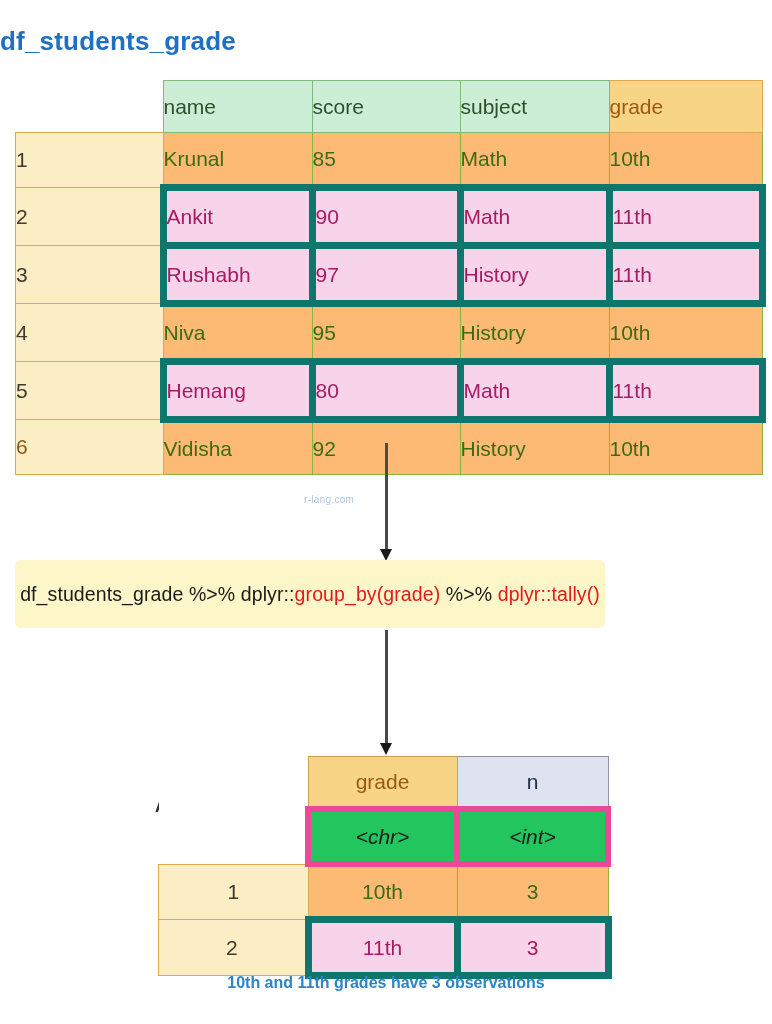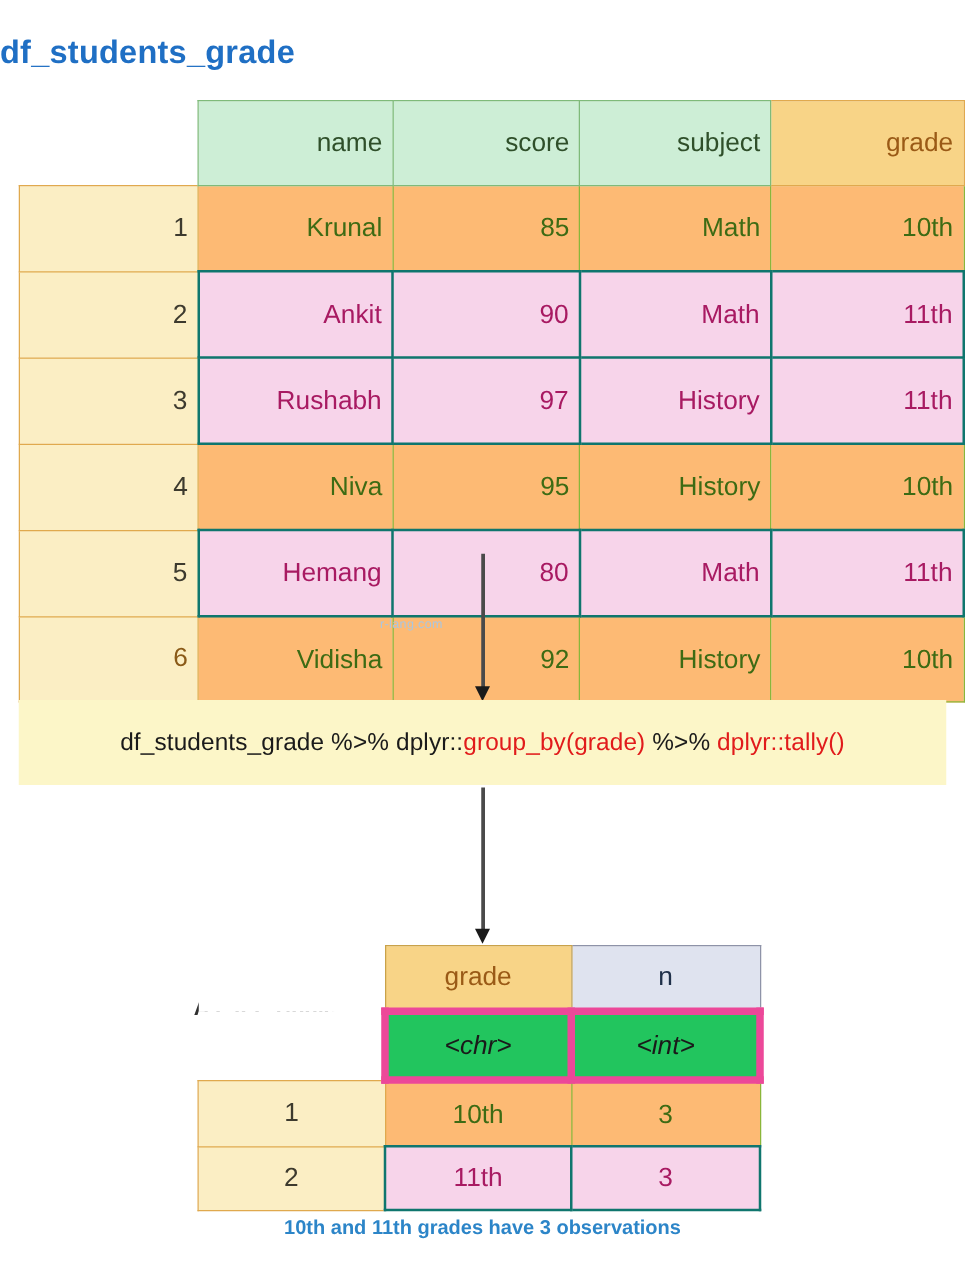--- a/index.html
+++ b/index.html
@@ -32,23 +32,23 @@
   .src-table {
     position: absolute;
     left: 15px;
     top: 80px;
     border-collapse: collapse;
     table-layout: fixed;
   }
   .src-table td {
     height: 51px;
     font-size: 21px;
-    text-align: right;
+    text-align: left;
     vertical-align: middle;
-    padding: 8px;
+    padding: 0;
   }
   .col-idx  { width: 147px; }
   .col-name { width: 148px; }
   .col-score{ width: 147px; }
   .col-subj { width: 148px; }
   .col-grade{ width: 152px; }
 
   
   .hdr-mint {
     background: #cdeed6;
@@ -75,21 +75,21 @@
 
   
   .cell-green {
     background: #fdba74;
     color: #3d6b14;
     border: 1px solid #8ab63a;
   }
   .cell-pink {
     background: #f7d4ea;
     color: #a81a62;
-    border: 2px solid #0f766e;
+    border: 7px solid #0f766e;
   }
 
   
   .arrow {
     position: absolute;
     left: 380px;
   }
   .arrow .shaft {
     position: absolute;
     left: 5px;
@@ -122,26 +122,27 @@
     color: #aac6e0;
     letter-spacing: 0.3px;
     padding-left: 39px;
   }
 
   
   .code-box {
     position: absolute;
     left: 15px;
     top: 560px;
-    width: 742px;
+    width: 590px;
     height: 68px;
     background: #fcf6c8;
     display: flex;
     align-items: center;
     justify-content: center;
+    border-radius: 6px;
   }
   .code-text {
     font-size: 19.5px;
     color: #1a1a1a;
     white-space: nowrap;
     letter-spacing: 0.1px;
   }
   .code-red { color: #e11b1b; }
 
   

